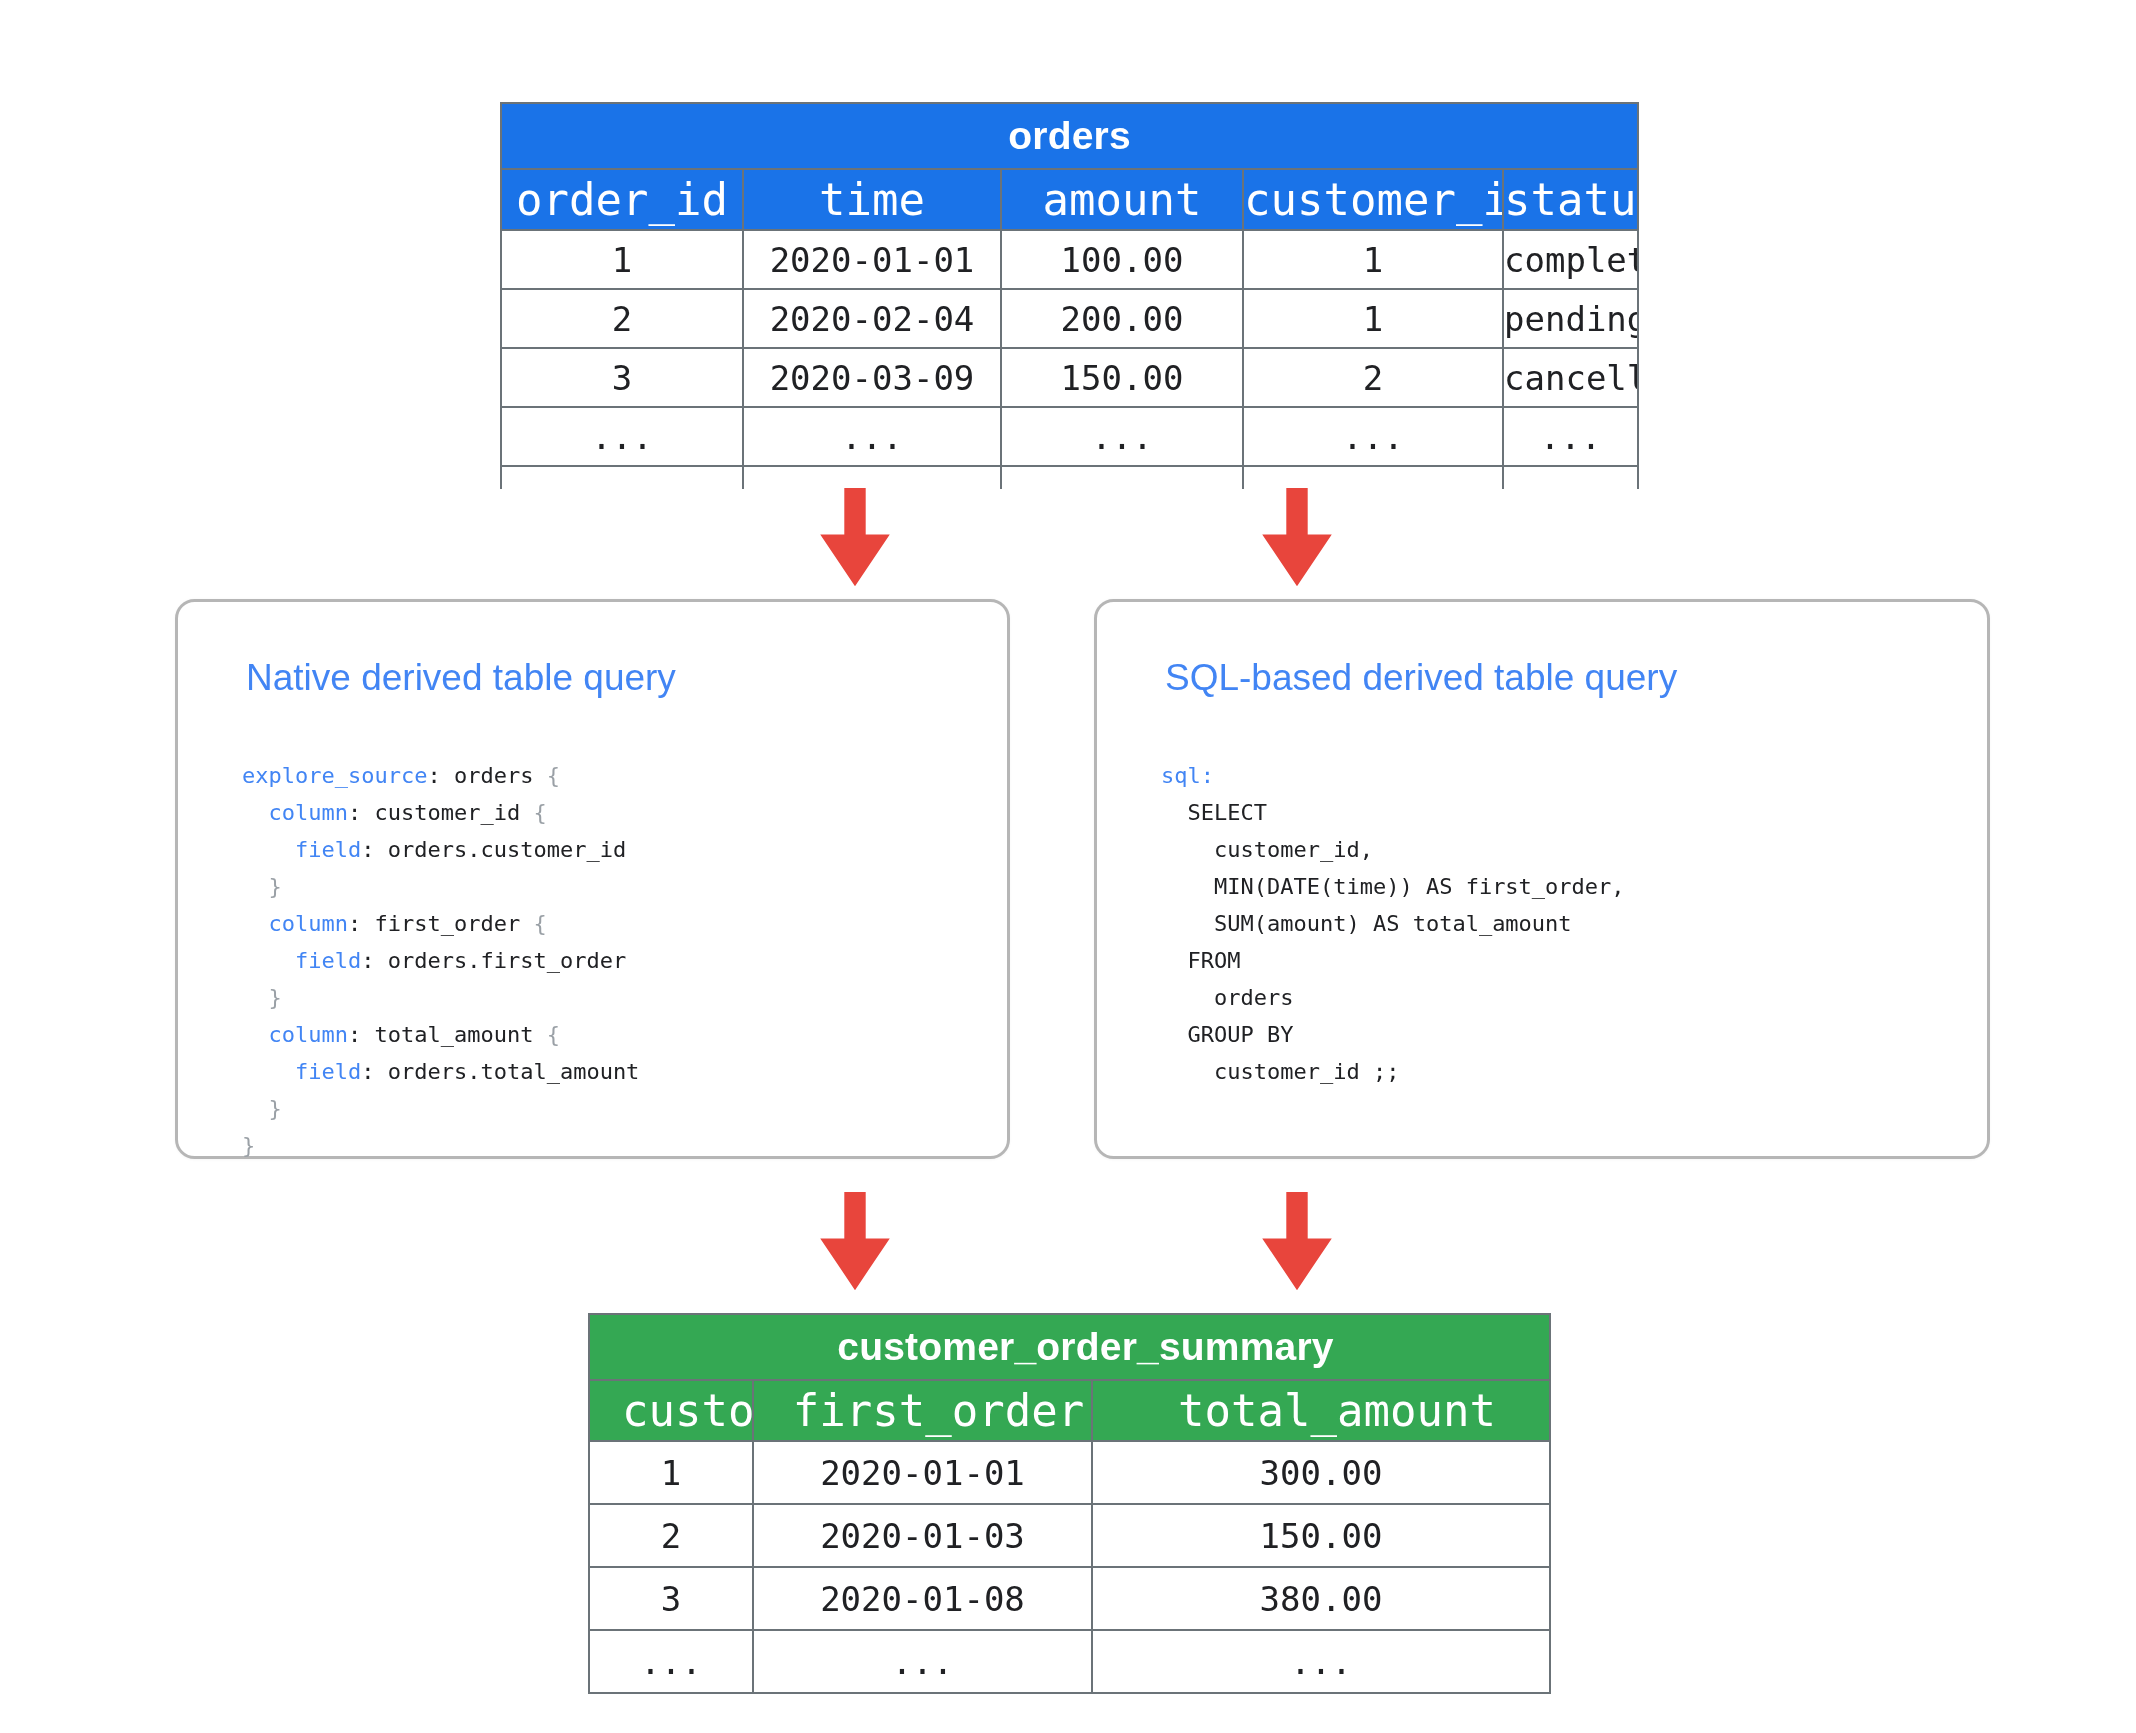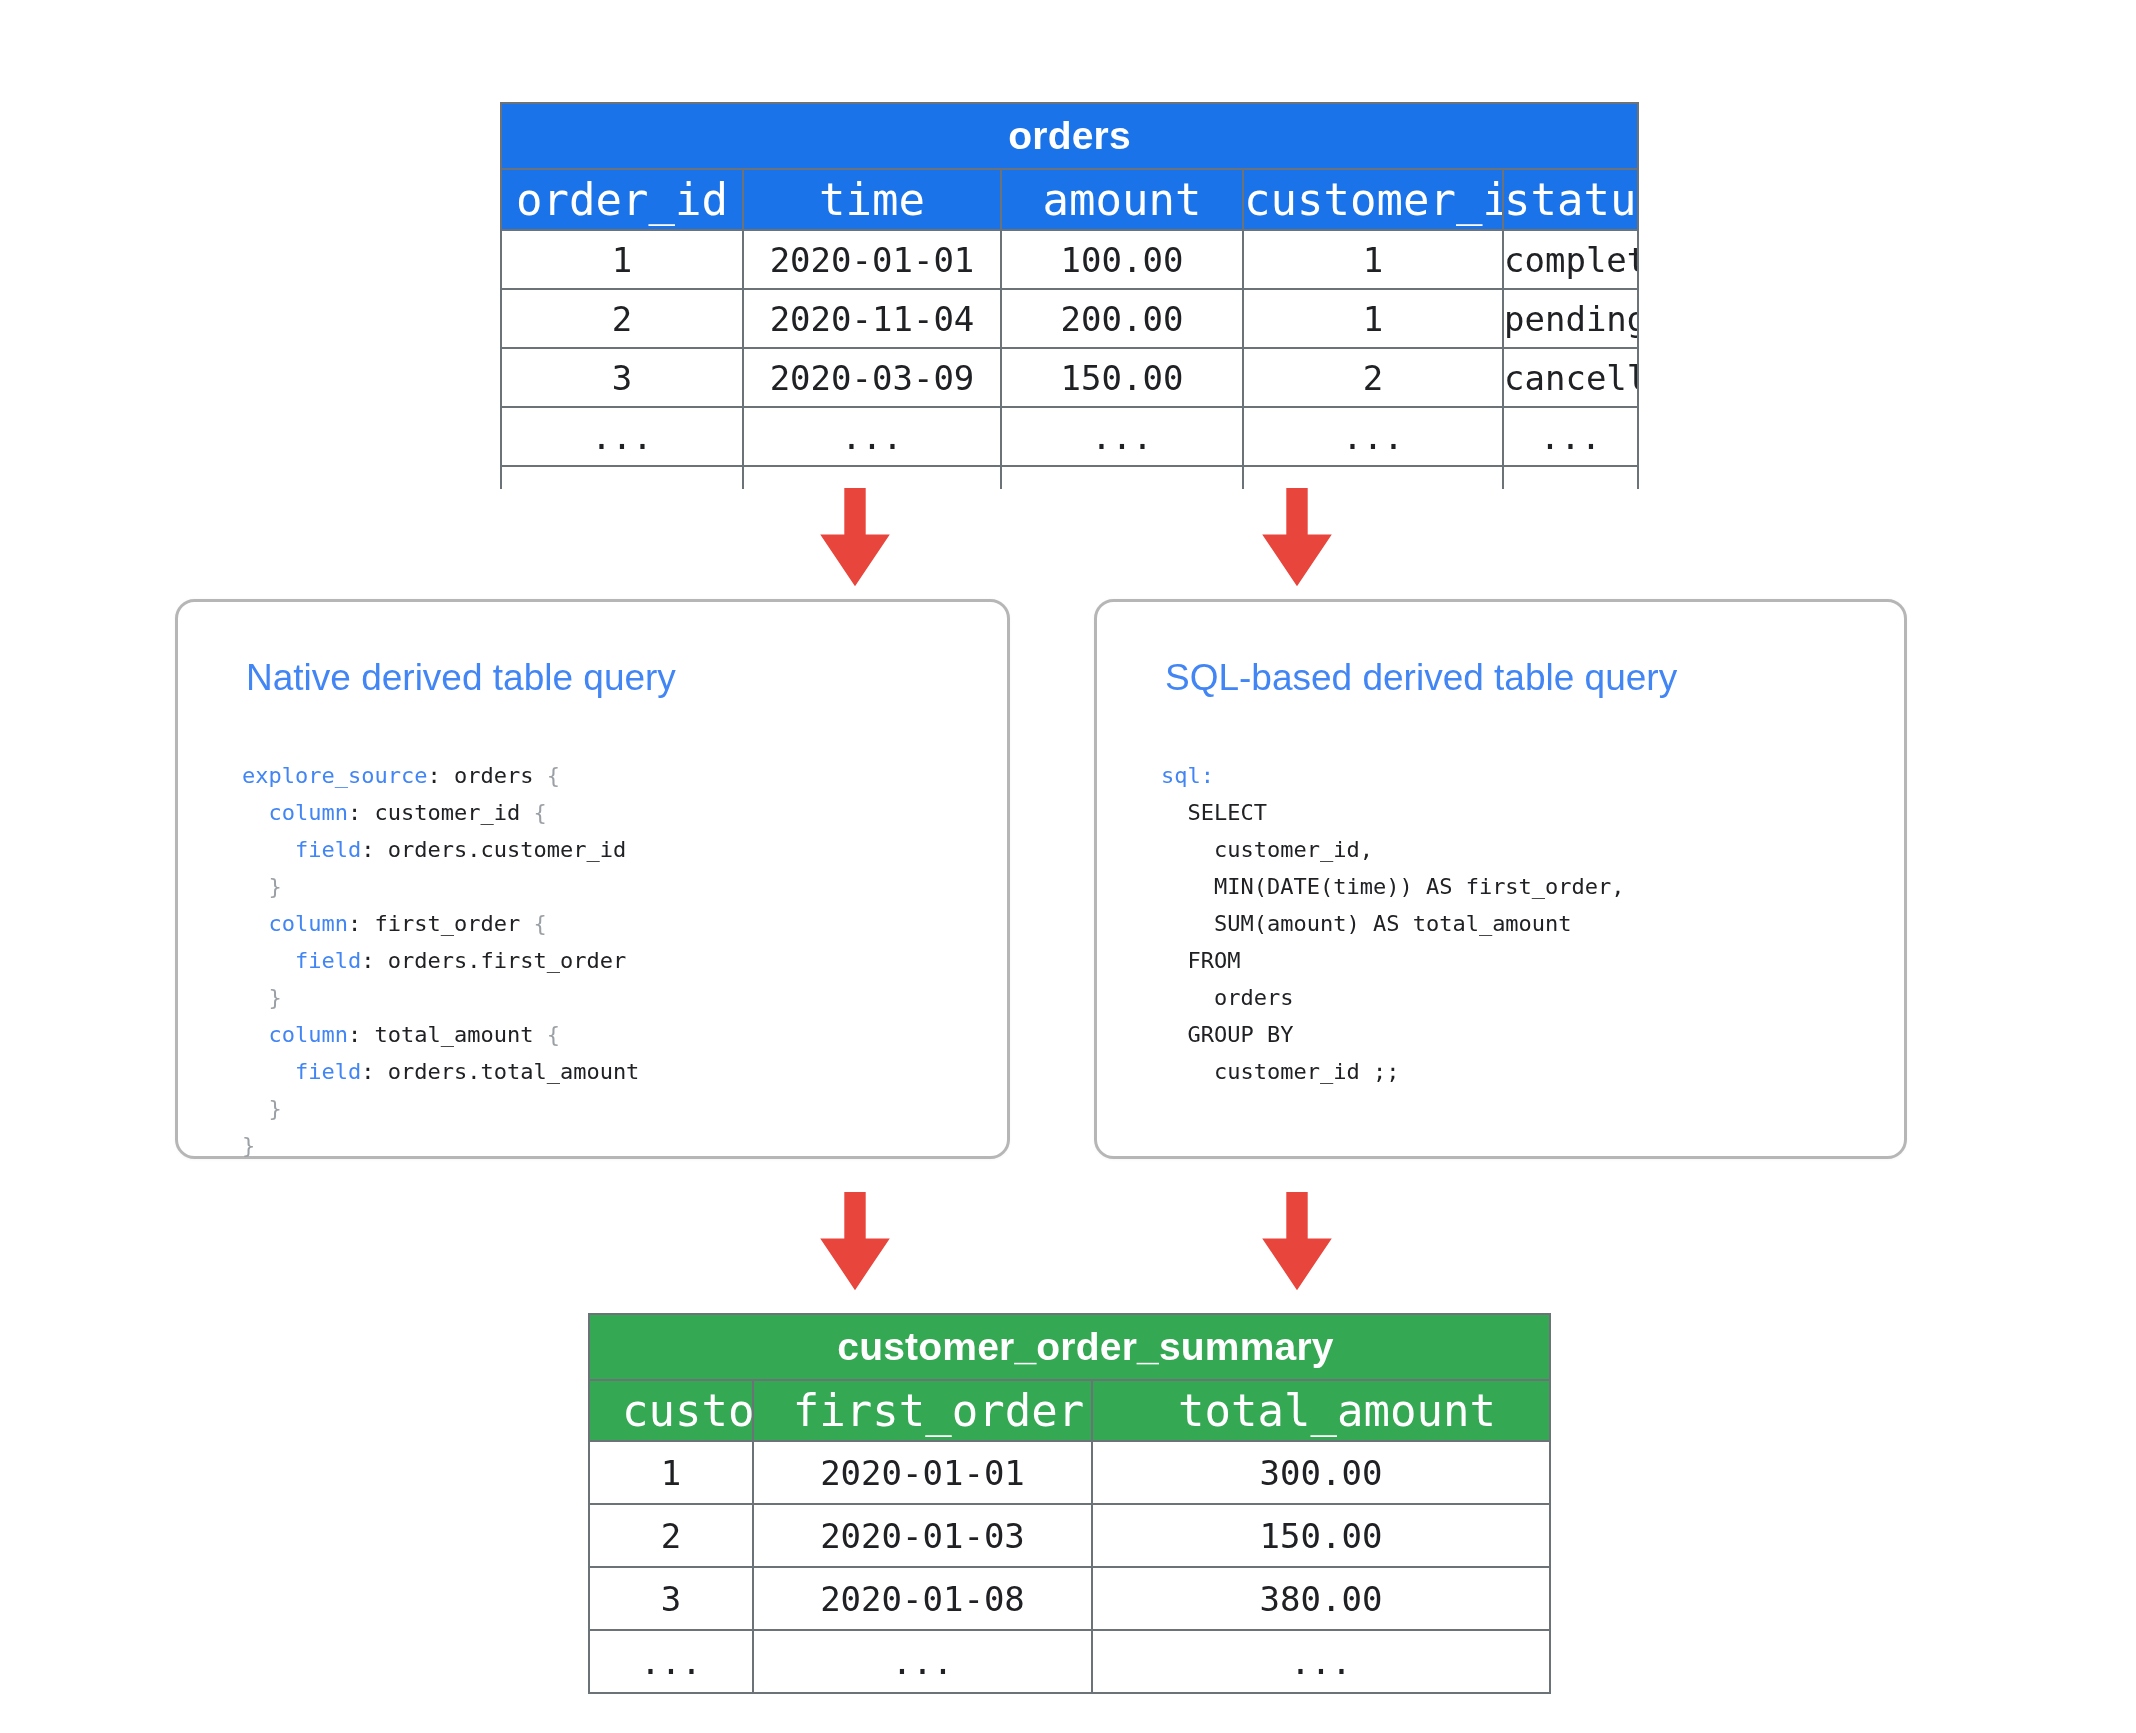--- a/index.html
+++ b/index.html
@@ -92,21 +92,21 @@
   
   .code-card {
     position: absolute;
     background: #ffffff;
     border: 3.6px solid #b6b6b6;
     border-radius: 19.6px;
     box-sizing: border-box;
     box-shadow: 0 0.9px 2.7px rgba(0,0,0,0.04);
   }
   #card-native { left: 175px; top: 599px; width: 835px; height: 560px; }
-  #card-sql    { left: 1094px; top: 599px; width: 813px; height: 560px; padding-left: 17px; }
+  #card-sql    { left: 1094px; top: 599px; width: 896px; height: 560px; padding-left: 17px; }
 
   .card-title {
     position: absolute;
     left: 68px;
     top: 55px;
     font-family: "Liberation Sans", sans-serif;
     font-size: 37px;
     color: #4285f4;
     white-space: nowrap;
   }
@@ -156,21 +156,21 @@
   <tbody>
     <tr>
       <td>1</td>
       <td>2020-01-01</td>
       <td>100.00</td>
       <td>1</td>
       <td>complete</td>
     </tr>
     <tr>
       <td>2</td>
-      <td>2020-11-04</td>
+      <td>2020-02-04</td>
       <td>200.00</td>
       <td>1</td>
       <td>pending</td>
     </tr>
     <tr>
       <td>3</td>
       <td>2020-03-09</td>
       <td>150.00</td>
       <td>2</td>
       <td>cancelled</td>

